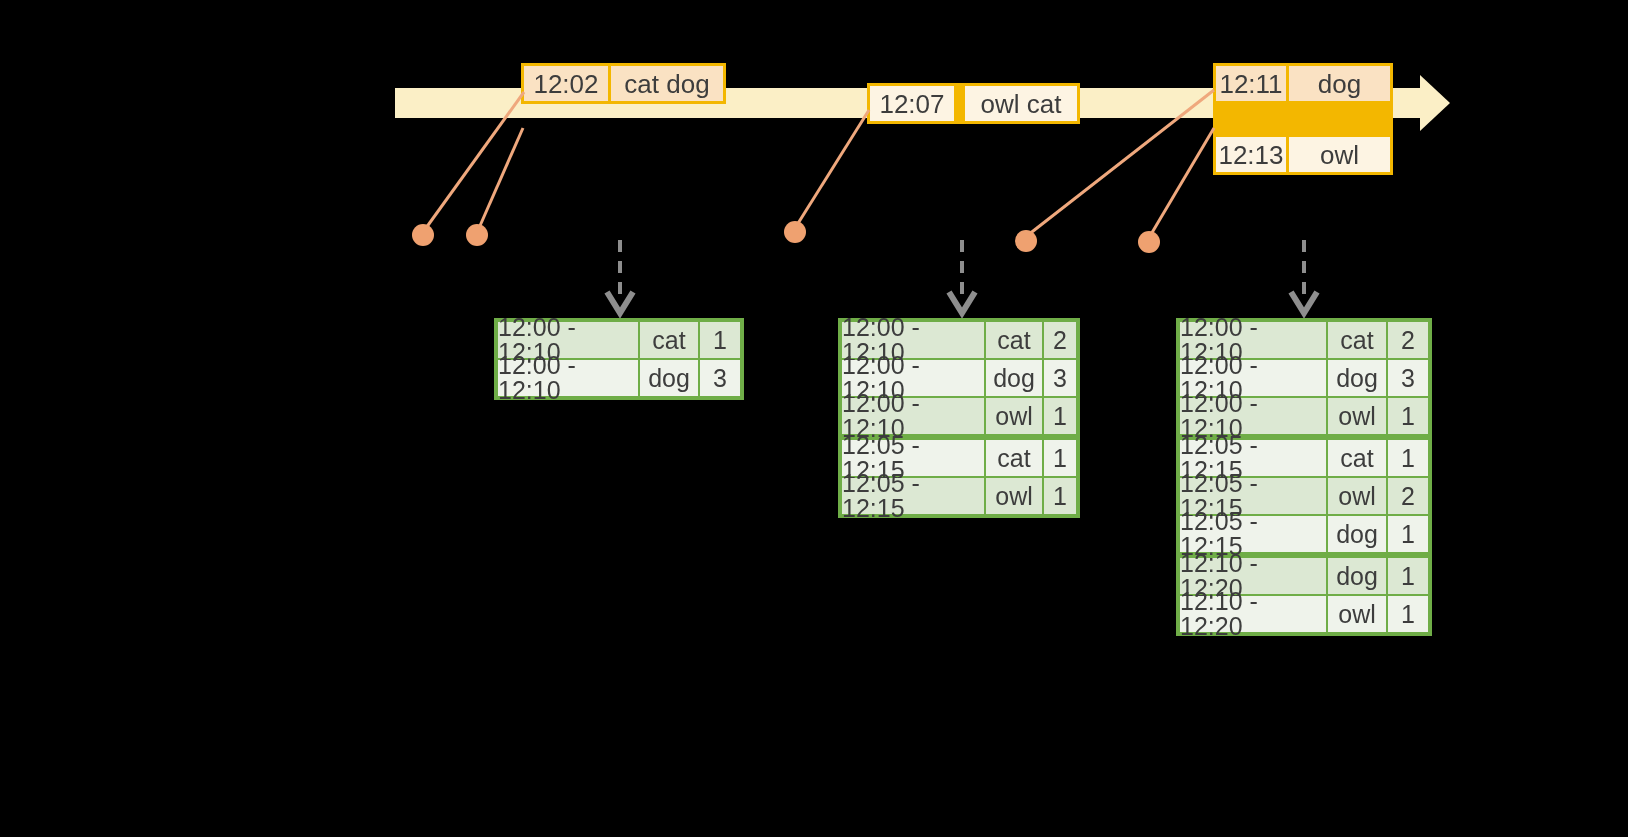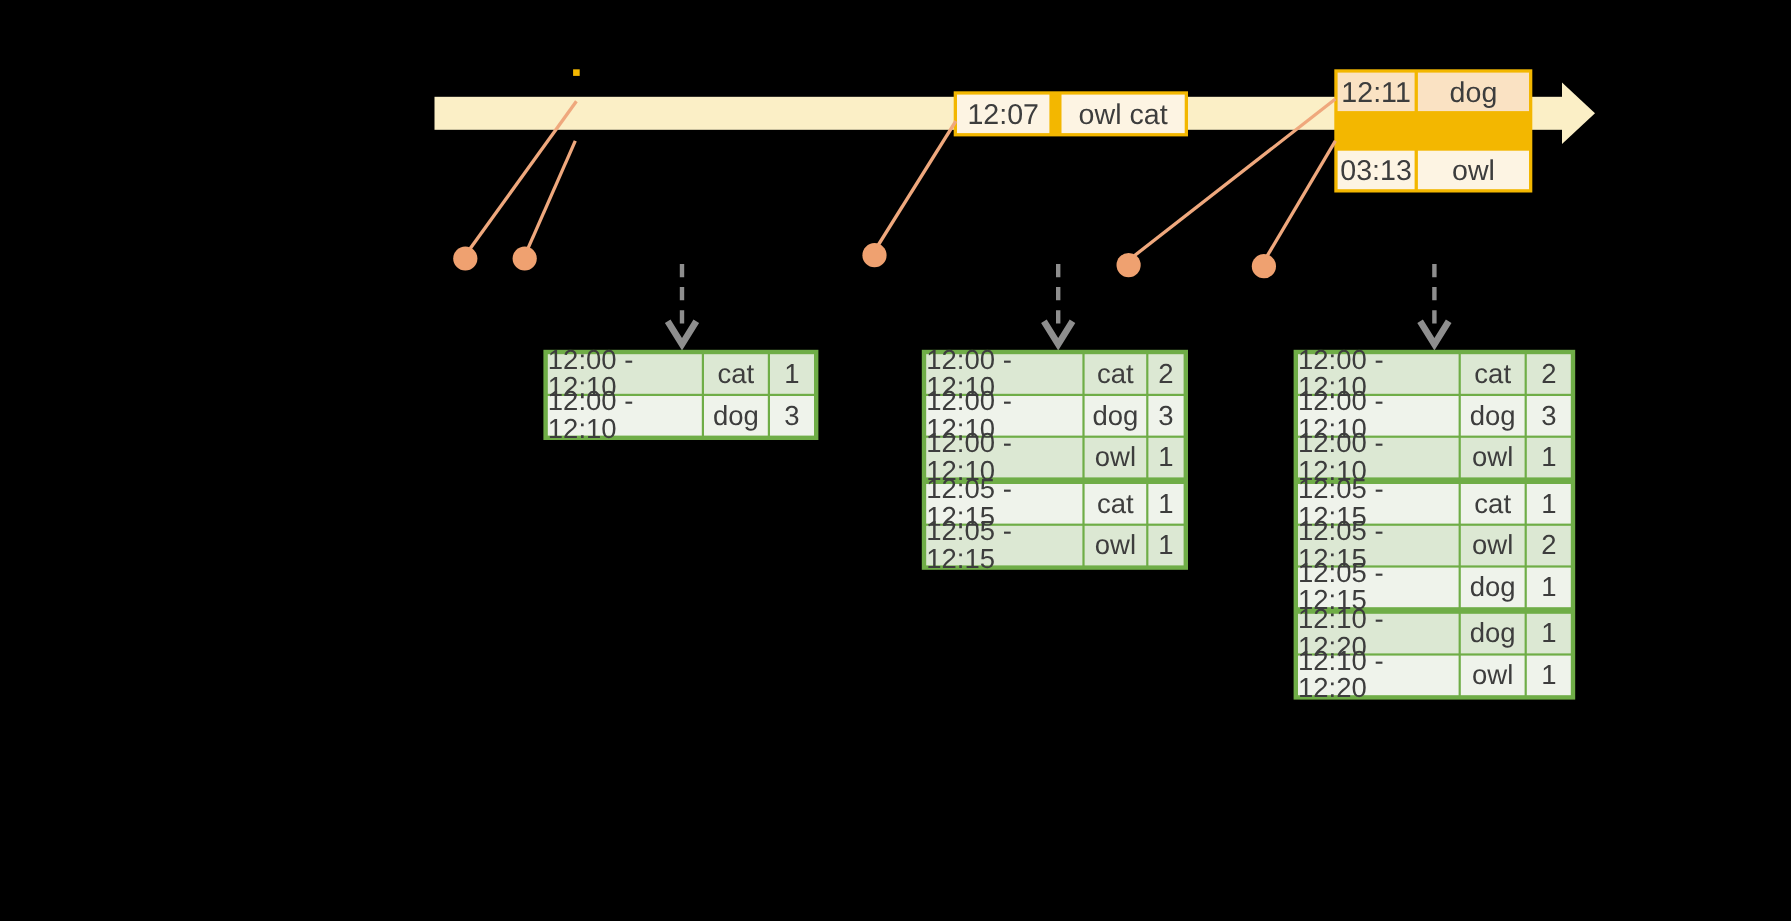--- a/index.html
+++ b/index.html
@@ -48,36 +48,40 @@
 </style>
 </head>
 <body>
 
 <div id="canvas">
 
   <div class="band"></div>
   <div class="band-head"></div>
 
   <div class="etable e1">
+    <div class="erow dark">
+      <div>12:02</div>
+      <div>cat dog</div>
+    </div>
   </div>
 
   <div class="etable e2">
     <div class="erow light">
       <div>12:07</div>
       <div>owl cat</div>
     </div>
   </div>
 
   <div class="etable e3">
     <div class="erow dark">
       <div>12:11</div>
       <div>dog</div>
     </div>
     <div class="erow light">
-      <div>03:13</div>
+      <div>12:13</div>
       <div>owl</div>
     </div>
   </div>
 
   <svg id="overlay" viewBox="0 0 1628 837" xmlns="http://www.w3.org/2000/svg">
     <line class="conn" x1="524" y1="92" x2="426" y2="228"></line>
     <line class="conn" x1="523" y1="128" x2="479" y2="228"></line>
     <line class="conn" x1="869" y1="110" x2="797" y2="225"></line>
     <line class="conn" x1="1214" y1="90" x2="1028" y2="235"></line>
     <line class="conn" x1="1214" y1="128" x2="1150" y2="236"></line>

